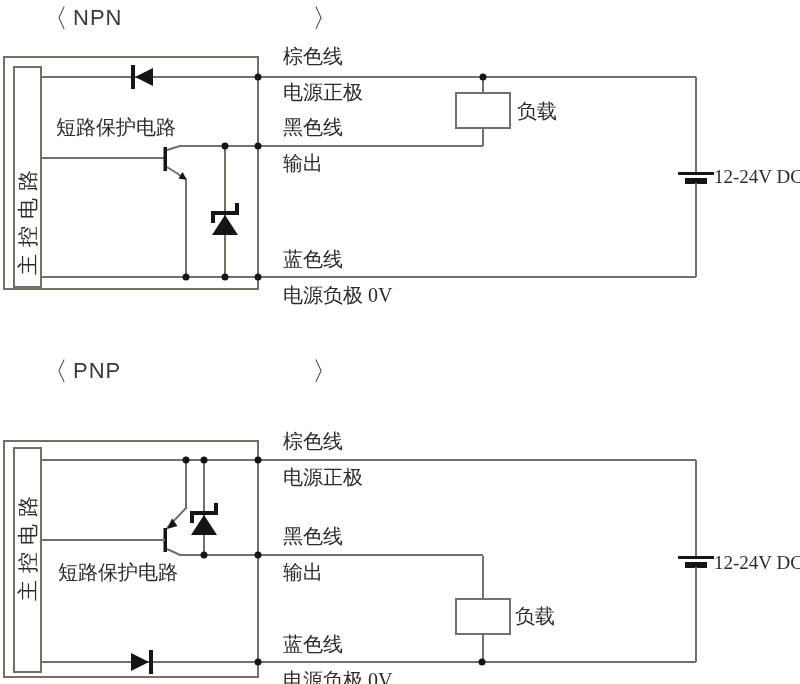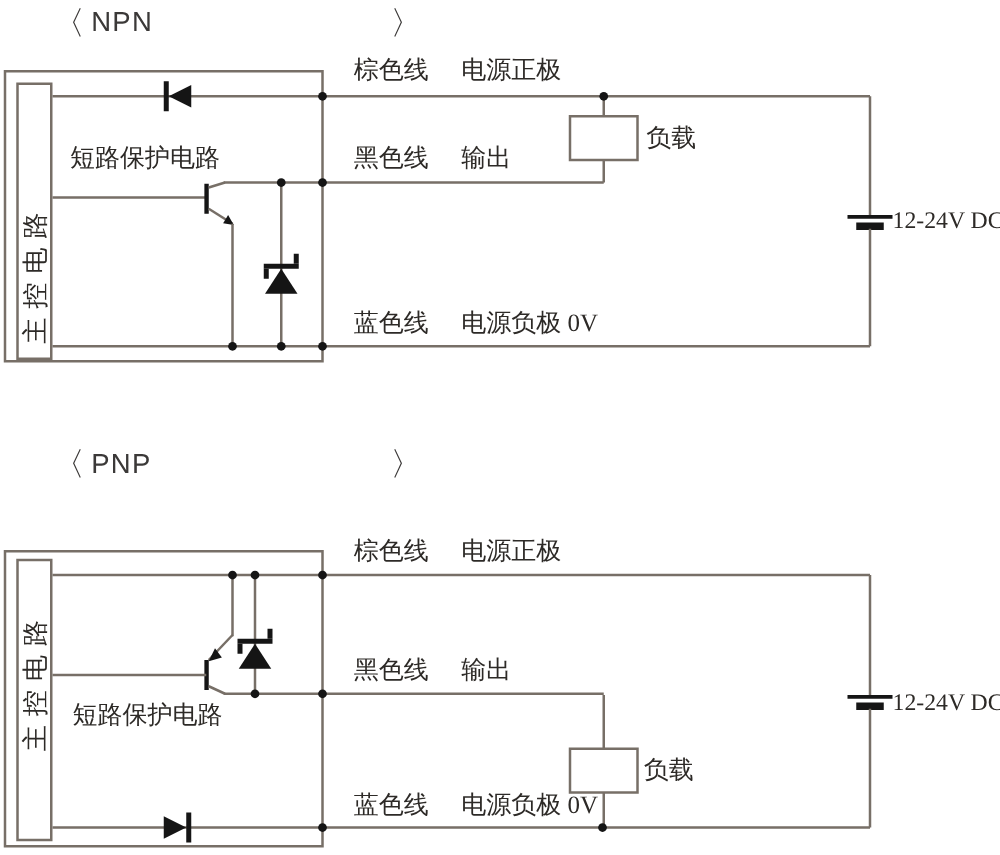--- a/index.html
+++ b/index.html
@@ -9,21 +9,21 @@
   
   .wh{position:absolute;height:2px;background:var(--wire);}
   .wv{position:absolute;width:2px;background:var(--wire);}
   
   .obox{position:absolute;border:2px solid var(--wire);box-sizing:border-box;background:transparent;}
   
   .dot{position:absolute;width:7px;height:7px;border-radius:50%;background:var(--symbol);
        transform:translate(-50%,-50%);}
   
   .lbl{position:absolute;font-size:20px;line-height:22px;white-space:nowrap;color:var(--text);}
-  .pair{display:flex;gap:26px;}
+  .pair{display:flex;gap:14px;flex-direction:column;}
   .supply{font-size:19px;line-height:22px;}
   
   .hdr-bracket{position:absolute;font-family:"Liberation Sans",sans-serif;font-size:26px;
                line-height:30px;color:var(--title);}
   .hdr-title{position:absolute;font-family:"Liberation Sans",sans-serif;font-size:22px;
              line-height:30px;letter-spacing:1px;color:var(--title);}
   
   .vwrap{position:absolute;display:flex;align-items:center;justify-content:center;}
   .vtext{transform:rotate(-90deg);white-space:nowrap;font-size:21px;letter-spacing:7px;color:var(--text);}
   

